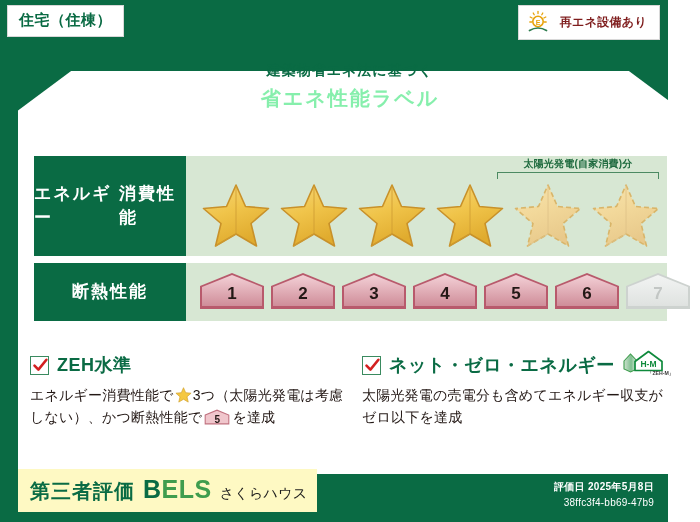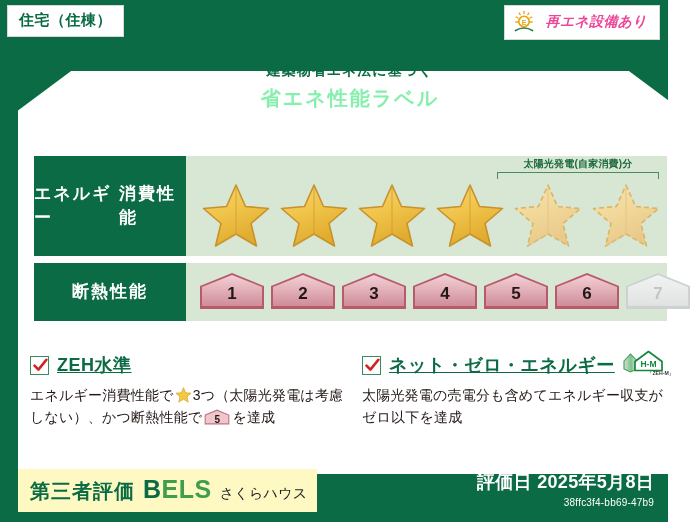--- a/index.html
+++ b/index.html
@@ -41,25 +41,24 @@
     right: 8px; top: 5px;
     display: flex;
     align-items: center;
     gap: 7px;
     padding: 4px 12px 5px 8px;
     background: #ffffff;
     border: 1px solid #d8d8d8;
     white-space: nowrap;
   }
   .renew-badge .rb-label {
-    color: #ec4899;
-    font-size: 14px;
+    color: #7f1d1d;
+    font-size: 12px;
     font-weight: bold;
     letter-spacing: 0.3px;
-    font-style: italic;
   }
   .sun-icon { width: 26px; height: 24px; display: block; }
 
   
   .title-block {
     position: absolute;
     left: 0; top: 62px;
     width: 700px;
     text-align: center;
   }
@@ -186,21 +185,20 @@
     position: relative;
     flex: 0 0 auto;
   }
   .checkbox svg { position: absolute; left: 1px; top: 0px; width: 17px; height: 17px; }
   .crit-title {
     color: #0a6b44;
     font-size: 18px;
     font-weight: bold;
     letter-spacing: 0.5px;
     white-space: nowrap;
-    text-decoration: underline;
   }
   .zehm-logo { width: 54px; height: 30px; flex: 0 0 auto; margin-left: -2px; }
 
   .crit-body {
     margin-top: 7px;
     color: #231815;
     font-size: 14px;
     line-height: 1.55;
     letter-spacing: 0.2px;
   }
@@ -242,21 +240,21 @@
     color: #1d1d1d;
     font-size: 14px;
     letter-spacing: 0.3px;
   }
   .footer-right {
     position: absolute;
     right: 14px; bottom: 14px;
     text-align: right;
     color: #ffffff;
   }
-  .fr-date { font-size: 18px; font-weight: bold; letter-spacing: 0.3px; }
+  .fr-date { font-size: 10px; font-weight: bold; letter-spacing: 0.3px; }
   .fr-id { font-size: 10px; margin-top: 3px; letter-spacing: 0.2px; }
 </style>
 </head>
 <body>
 
 <div id="label-root">
 
   <div class="inner-panel"></div>
 
   <div class="category-chip">住宅（住棟）</div>

